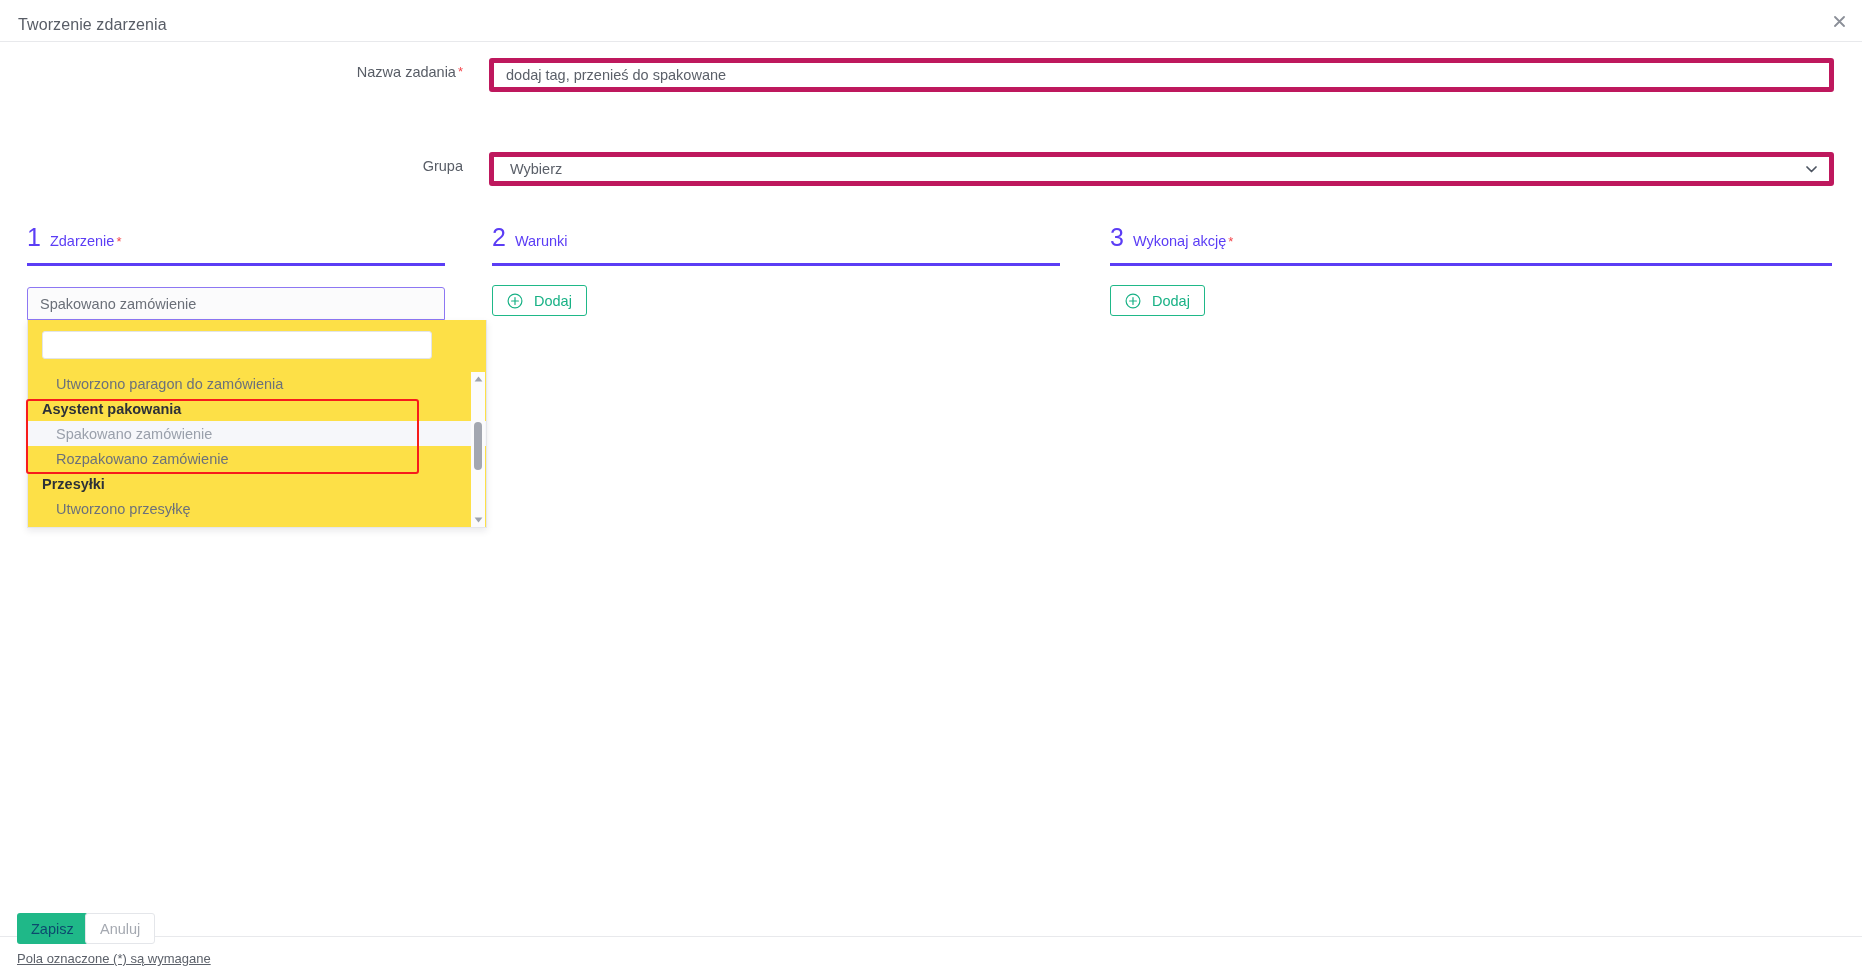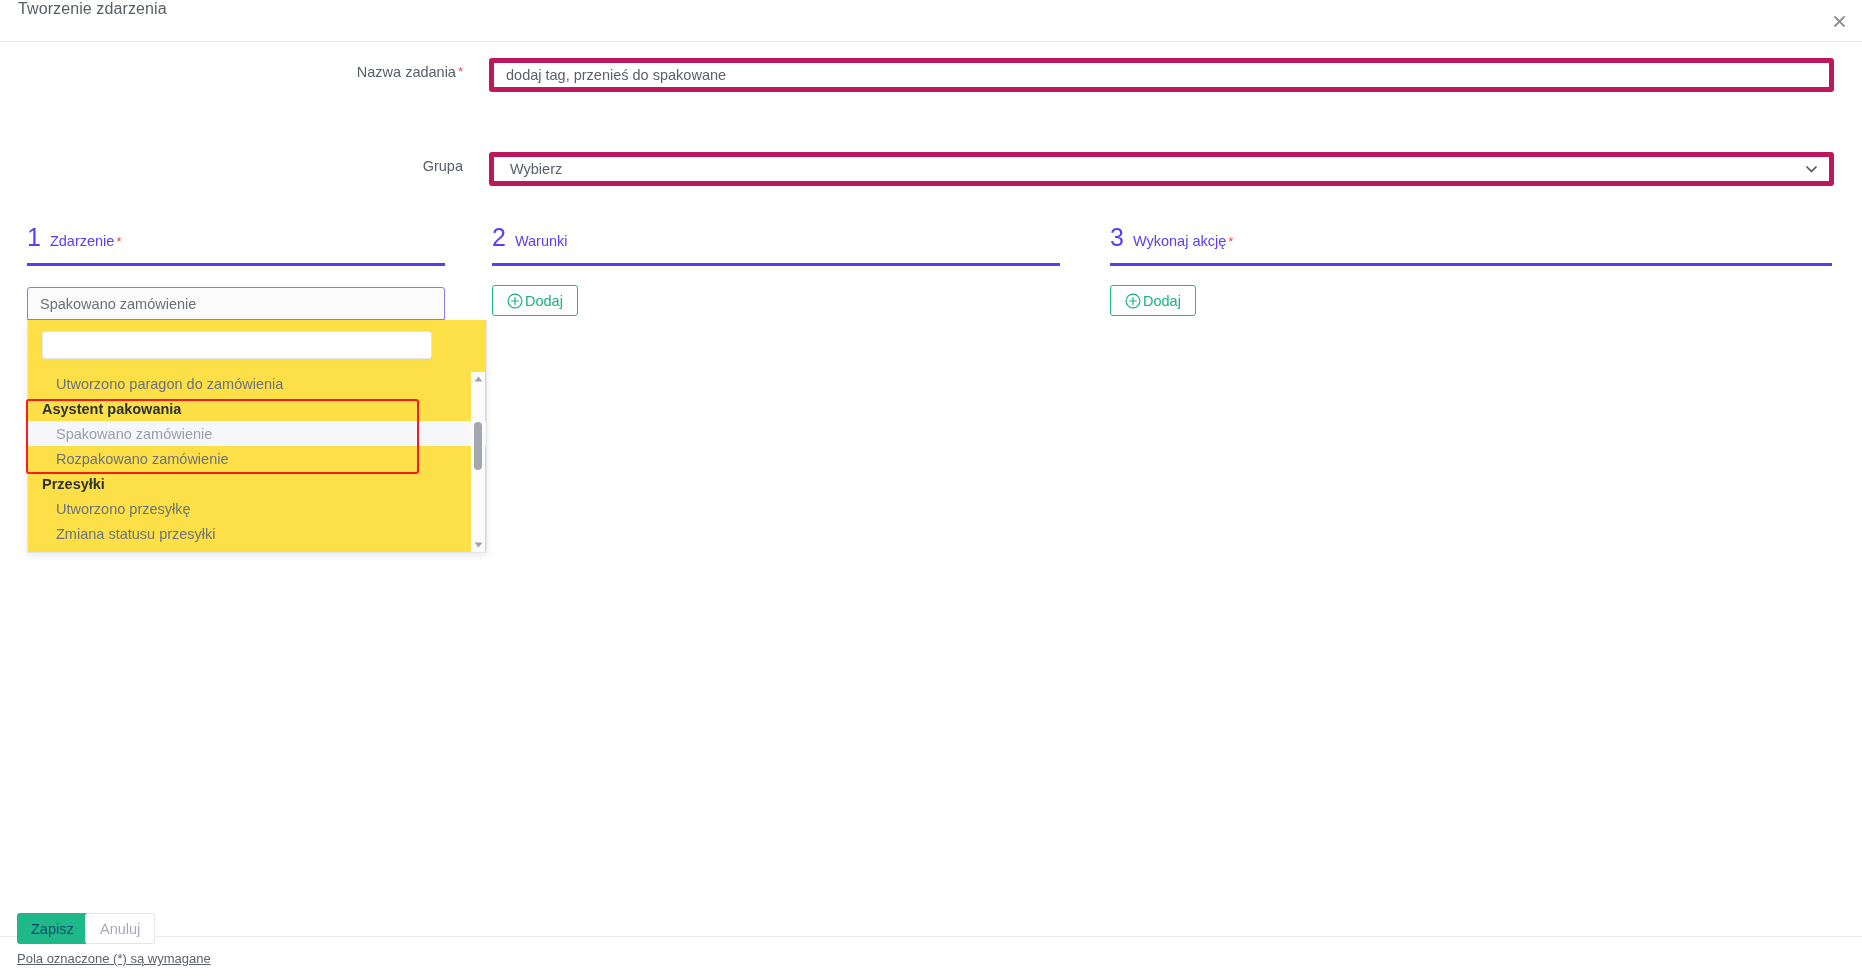--- a/index.html
+++ b/index.html
@@ -21,21 +21,21 @@
   
   .titlebar {
     position: absolute;
     left: 0; top: 0;
     width: 1862px; height: 42px;
     border-bottom: 1px solid #e8e9ec;
     background: #ffffff;
   }
   .titlebar-text {
     position: absolute;
-    left: 18px; top: 0;
+    left: 18px; top: 16px;
     font-size: 16px;
     color: #585d66;
     letter-spacing: .1px;
   }
   .close-btn {
     position: absolute;
     right: 12px; top: 10px;
     width: 22px; height: 22px;
     display: flex; align-items: center; justify-content: center;
     color: #8b8f98;
@@ -121,21 +121,21 @@
     height: 31px;
     border: 1.4px solid #1fb888;
     border-radius: 3px;
     background: #ffffff;
     display: inline-flex;
     align-items: center;
     padding: 0 14px;
     cursor: pointer;
     color: #18b185;
     font-size: 14.5px;
-    gap: 2px;
+    gap: 11px;
   }
   .plus-ic {
     width: 16px; height: 16px;
     flex: 0 0 16px;
     display: block;
   }
 
   
   .combo-wrap {
     position: absolute;
@@ -377,23 +377,20 @@
             <span>Spakowano zamówienie</span>
           </div>
         <div class="opt">
             <span>Rozpakowano zamówienie</span>
           </div>
         <div class="grp">
             <span>Przesyłki</span>
           </div>
         <div class="opt">
             <span>Utworzono przesyłkę</span>
-          </div>
-        <div class="opt">
-            <span>Zmiana statusu przesyłki</span>
           </div>
       </div>
 
       
       <div class="vscroll" style="top:52px;">
         <div class="vs-arrow up">
           <svg width="9" height="6" viewBox="0 0 9 6" aria-hidden="true">
               <path d="M4.5 0.6 L8.4 5.4 L0.6 5.4 Z" fill="#9ea3ad"></path>
             </svg>
         </div>

